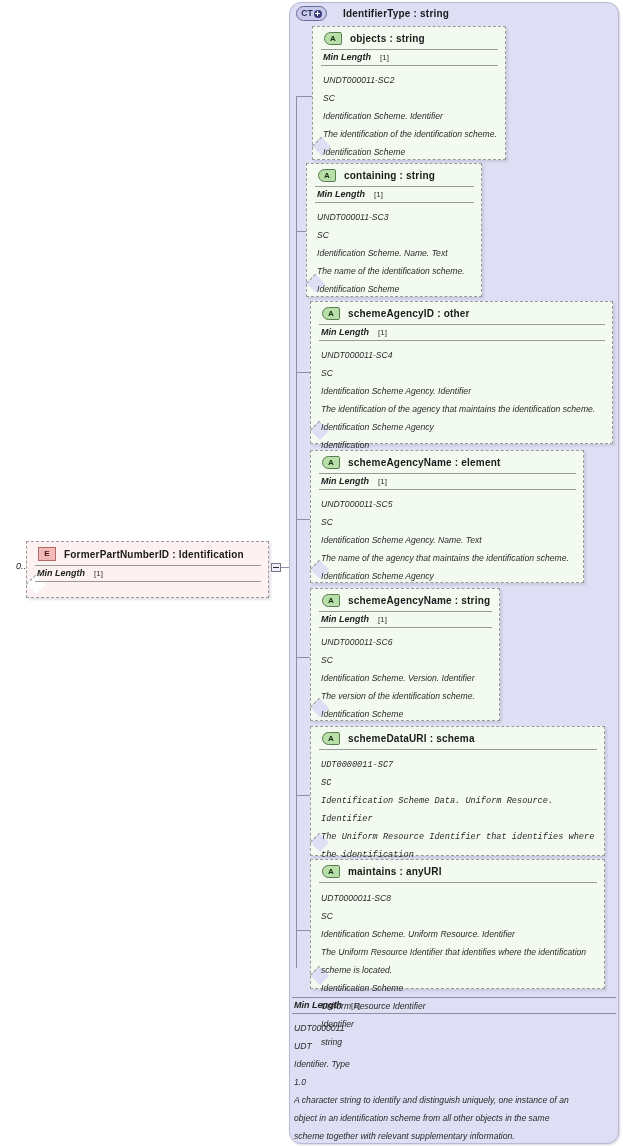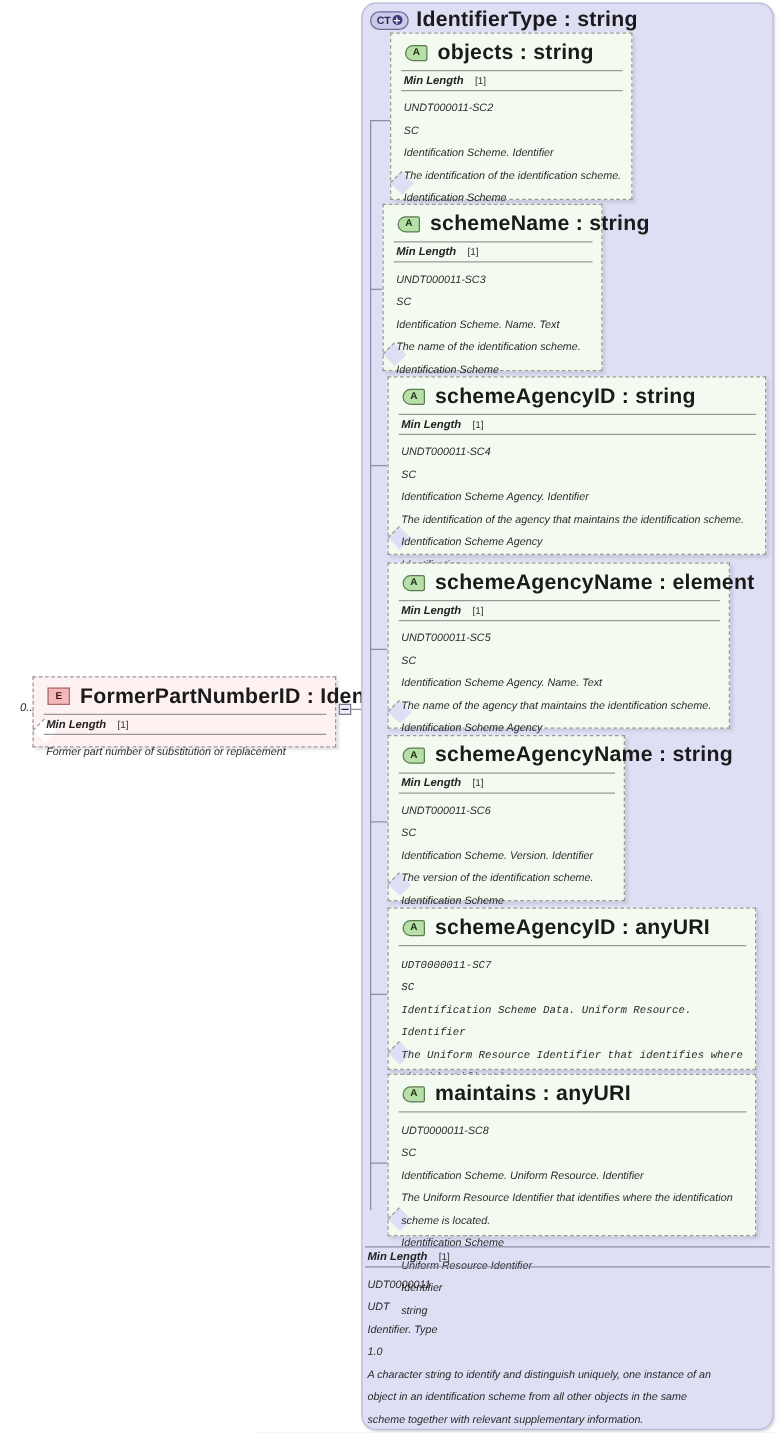--- a/index.html
+++ b/index.html
@@ -1,28 +1,28 @@
 <!DOCTYPE html>
 <html><head>
 <meta charset="utf-8">
 <style>
   html,body{margin:0;padding:0;background:#ffffff;}
   body{width:623px;height:1146px;position:relative;font-family:"Liberation Sans",sans-serif;overflow:hidden;}
 
   
-  .ttl{font-size:17px;font-weight:bold;color:#1a1a1a;letter-spacing:.2px;white-space:nowrap;}
+  .ttl{font-size:10px;font-weight:bold;color:#1a1a1a;letter-spacing:.2px;white-space:nowrap;}
   .facet{font-size:9px;font-style:italic;font-weight:bold;color:#222;}
   .facetval{font-size:8px;font-style:normal;font-weight:normal;color:#333;}
   .doc{font-size:8.6px;font-style:italic;color:#2a2a2a;line-height:10.2px;white-space:pre-wrap;}
 
   
   #ctBox{position:absolute;left:289px;top:2px;width:330px;height:1142px;
          background:#dedef4;border:1px solid #b9b9d6;border-radius:12px;box-sizing:border-box;
          box-shadow:1px 1px 2px rgba(120,120,150,.30);}
-  #ctHeader{position:absolute;left:296px;top:6px;display:flex;align-items:center;gap:6px;}
+  #ctHeader{position:absolute;left:296px;top:6px;display:flex;align-items:center;gap:16px;}
   .ct-icon{width:31px;height:15px;border:1px solid #6b6b9b;border-radius:8px;background:#c9c9ea;
            display:flex;align-items:center;justify-content:center;gap:1px;box-sizing:border-box;}
   .ct-icon .lbl{font-size:8.5px;font-weight:bold;color:#2b2b55;line-height:1;}
   .ct-icon .plus{width:8px;height:8px;border-radius:50%;background:#3b3b7a;position:relative;display:inline-block;}
   .ct-icon .plus:before,.ct-icon .plus:after{content:"";position:absolute;background:#fff;}
   .ct-icon .plus:before{left:1.5px;top:3.5px;width:5px;height:1px;}
   .ct-icon .plus:after{left:3.5px;top:1.5px;width:1px;height:5px;}
 
   
   .vline{position:absolute;background:#8d8da8;width:1px;}
@@ -74,21 +74,20 @@
           <span>E</span>
         </span>
       <span class="ttl">FormerPartNumberID : Identification</span>
     </div>
     <div class="rule"></div>
     <div class="facetrow">
       <span class="facet">Min Length</span>
       <span class="facetval">[1]</span>
     </div>
     <div class="rule"></div>
-    <div class="docblock"><span class="doc">Former part number of substitution or replacement</span></div>
   </div>
 </div>
 
 <div id="collapseBox"></div>
 <div class="hline" style="left:281px;top:567px;width:64px;"></div>
 
 <div id="ctBox"></div>
 
 <div id="ctHeader">
   <span class="ct-icon">
@@ -131,21 +130,21 @@
 string</span></div>
   </div>
 </div>
 
 <div class="attr" style="left:306px;top:163px;width:176px;height:134px;">
   <div class="attr-inner">
     <div class="attr-head">
       <span class="a-icon">
           <span>A</span>
         </span>
-      <span class="ttl">schemeName : string</span>
+      <span class="ttl">containing : string</span>
     </div>
     <div class="rule"></div>
     <div class="facetrow">
       <span class="facet">Min Length</span>
       <span class="facetval">[1]</span>
     </div>
     <div class="rule"></div>
     <div class="docblock"><span class="doc">UNDT000011-SC3
 SC
 Identification Scheme. Name. Text
@@ -156,21 +155,21 @@
 string</span></div>
   </div>
 </div>
 
 <div class="attr" style="left:310px;top:301px;width:303px;height:143px;">
   <div class="attr-inner">
     <div class="attr-head">
       <span class="a-icon">
           <span>A</span>
         </span>
-      <span class="ttl">schemeAgencyID : string</span>
+      <span class="ttl">schemeAgencyID : other</span>
     </div>
     <div class="rule"></div>
     <div class="facetrow">
       <span class="facet">Min Length</span>
       <span class="facetval">[1]</span>
     </div>
     <div class="rule"></div>
     <div class="docblock"><span class="doc">UNDT000011-SC4
 SC
 Identification Scheme Agency. Identifier
@@ -232,21 +231,21 @@
 string</span></div>
   </div>
 </div>
 
 <div class="attr" style="left:310px;top:726px;width:295px;height:130px;">
   <div class="attr-inner">
     <div class="attr-head">
       <span class="a-icon">
           <span>A</span>
         </span>
-      <span class="ttl">schemeAgencyID : anyURI</span>
+      <span class="ttl">schemeDataURI : schema</span>
     </div>
     <div class="rule"></div>
     <div class="docblock" style="padding-top:4px;font-family:Liberation Mono, monospace;"><span class="doc">UDT0000011-SC7
 SC
 Identification Scheme Data. Uniform Resource. Identifier
 The Uniform Resource Identifier that identifies where the identification
 scheme data is located.
 Identification Scheme Data
 Uniform Resource Identifier
 Identifier

